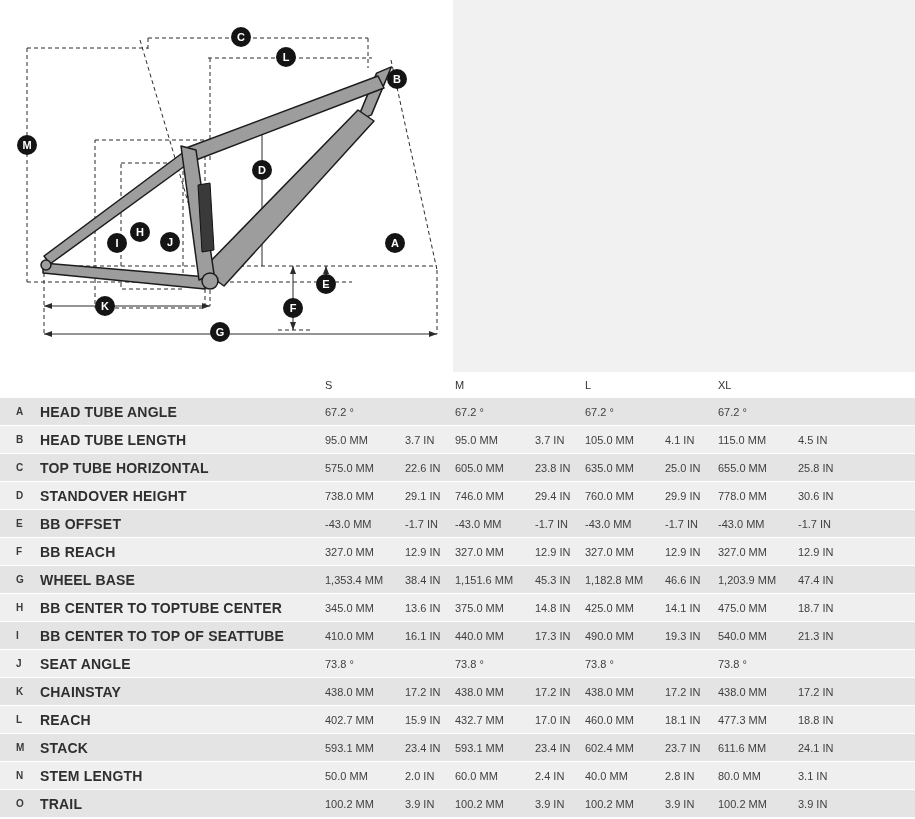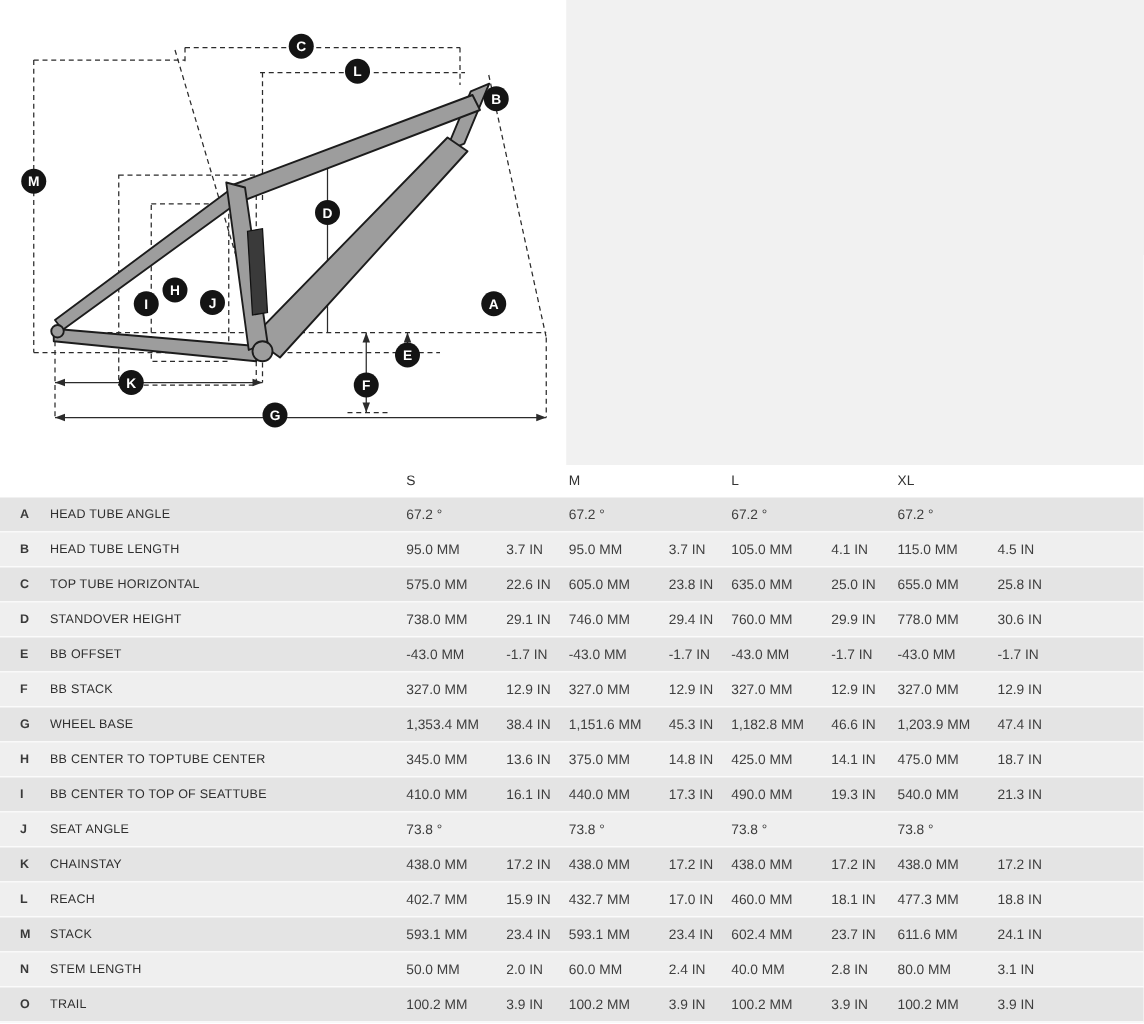--- a/index.html
+++ b/index.html
@@ -45,21 +45,21 @@
   .geo-row{
     display:grid;
     grid-template-columns:40px 280px 80px 50px 80px 50px 80px 53px 80px 122px;
     height:28px;align-items:center;
     border-bottom:1px solid #ffffff;
     font-size:11px;color:#3f3f3f;
   }
   .geo-row:nth-child(odd){background:var(--row-dark);}
   .geo-row:nth-child(even){background:var(--row-light);}
   .cell-key{padding-left:16px;font-weight:bold;font-size:10px;color:#3a3a3a;}
-  .cell-label{font-weight:normal;font-size:10px;color:#2f2f2f;letter-spacing:0.2px;}
+  .cell-label{font-weight:bold;font-size:14px;color:#2f2f2f;letter-spacing:0.2px;}
   .cell-val{padding-left:5px;}
 </style>
 </head>
 <body>
 
 <div class="top-section">
   <div class="diagram-wrap">
     <svg width="453" height="372" viewBox="0 0 453 372">
 
       <g>
@@ -231,21 +231,21 @@
         <span class="cell-val cell-in">-1.7 IN</span>
         <span class="cell-val cell-mm">-43.0 MM</span>
         <span class="cell-val cell-in">-1.7 IN</span>
         <span class="cell-val cell-mm">-43.0 MM</span>
         <span class="cell-val cell-in">-1.7 IN</span>
         <span class="cell-val cell-mm">-43.0 MM</span>
         <span class="cell-val cell-in">-1.7 IN</span>
       </div>
       <div class="geo-row">
         <span class="cell-key">F</span>
-        <span class="cell-label">BB STACK</span>
+        <span class="cell-label">BB REACH</span>
         <span class="cell-val cell-mm">327.0 MM</span>
         <span class="cell-val cell-in">12.9 IN</span>
         <span class="cell-val cell-mm">327.0 MM</span>
         <span class="cell-val cell-in">12.9 IN</span>
         <span class="cell-val cell-mm">327.0 MM</span>
         <span class="cell-val cell-in">12.9 IN</span>
         <span class="cell-val cell-mm">327.0 MM</span>
         <span class="cell-val cell-in">12.9 IN</span>
       </div>
       <div class="geo-row">

